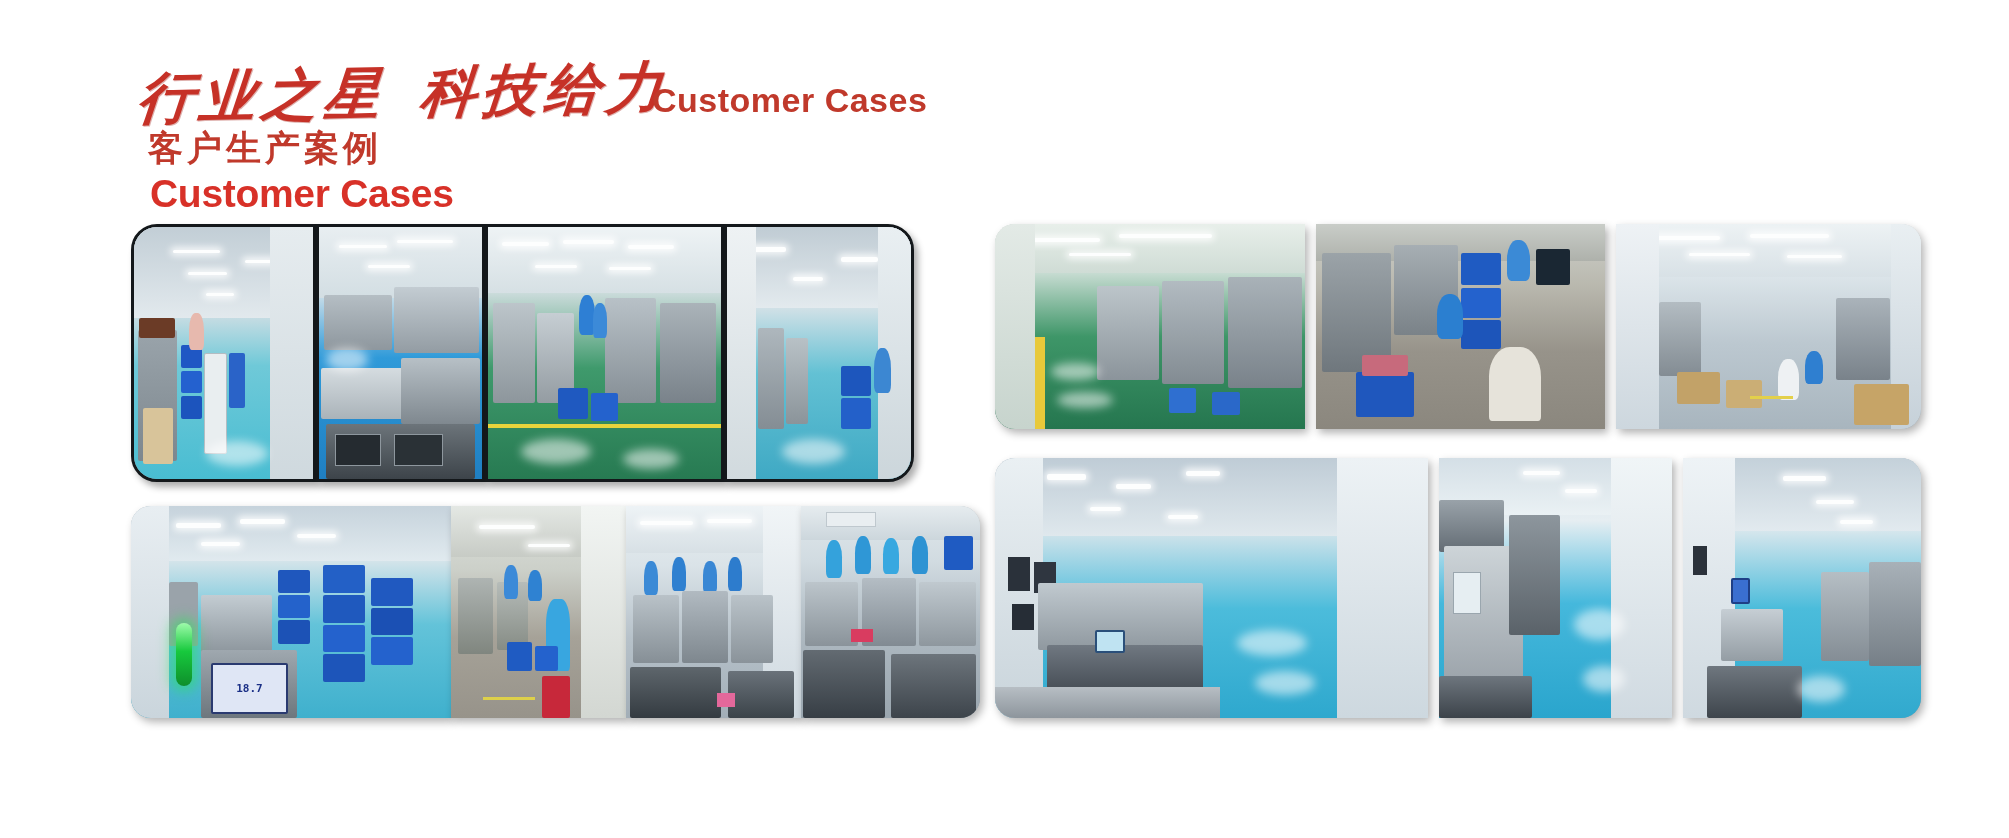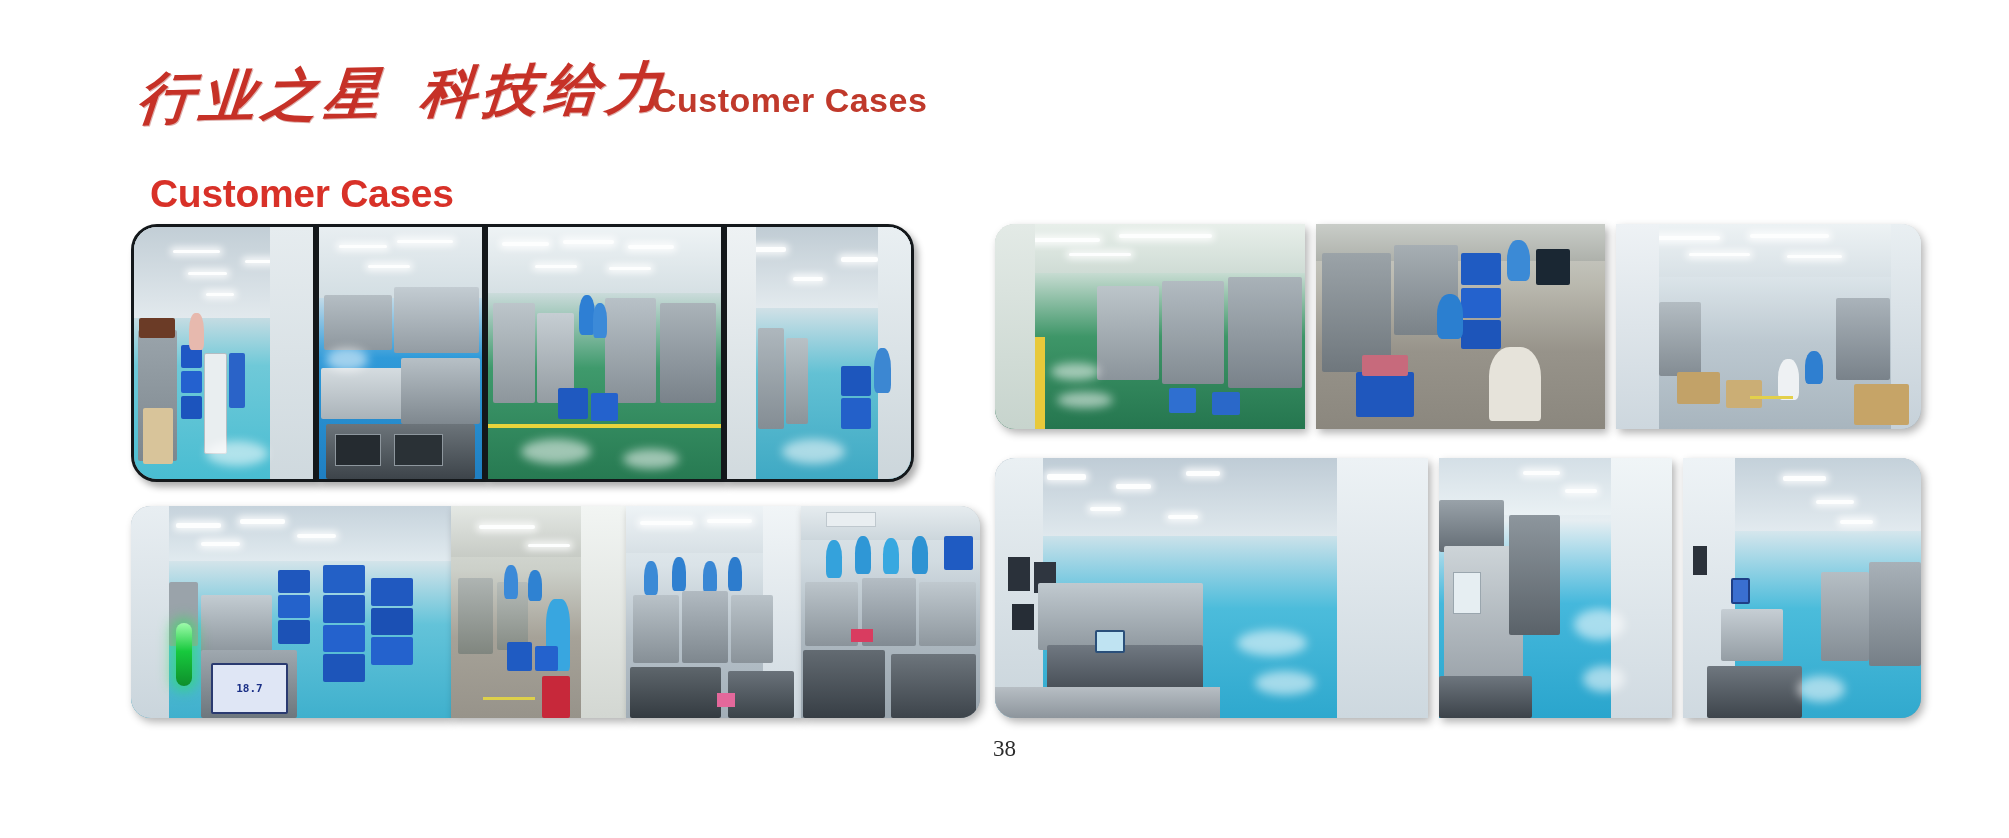--- a/index.html
+++ b/index.html
@@ -139,20 +139,21 @@
 <div id="slide">
 
   <div id="header">
 
     <div class="calligraphy">
       <span class="seg1">行业之星</span><span class="seg2">科技给力</span>
     </div>
 
     <div class="hdr-en">Customer Cases</div>
 
+    <div class="sub-cn">客户生产案例</div>
 
     <div class="sub-en">Customer Cases</div>
   </div>
 
   <div class="cluster gap-0" style="left:131px; top:224px; width:849px; height:258px;">
 
     <div class="photo framed rl" style="width:185px;">
       <div class="scene" style="background:linear-gradient(180deg,#c9d4db 0%,#d7e0e5 32%,#6fc9d8 55%,#49bdd2 100%);">
         <div class="ceil" style="height:36%;background:linear-gradient(180deg,#c2ced6,#e2e9ed);"></div>
         <div class="lamp" style="left:22%;top:9%;width:26%;height:3px;"></div>
@@ -423,15 +424,14 @@
         <div class="panel-disp" style="left:20%;top:46%;width:8%;height:10%;font-size:6px;background:#3a6fd0;border-color:#1e3f86;"></div>
         <div class="mach" style="left:16%;top:58%;width:26%;height:20%;background:linear-gradient(180deg,#c6ced4,#949da4);"></div>
         <div class="mach" style="left:58%;top:44%;width:20%;height:34%;background:linear-gradient(180deg,#b5bec4,#848d95);"></div>
         <div class="mach" style="left:78%;top:40%;width:22%;height:40%;background:linear-gradient(180deg,#a8b1b8,#767f87);"></div>
         <div class="mach" style="left:10%;top:80%;width:40%;height:20%;background:linear-gradient(180deg,#6f777f,#3e454c);"></div>
         <div class="shine" style="left:48%;top:84%;width:20%;height:10%;"></div>
       </div>
     </div>
   </div>
 
-  <div class="pageno">38</div>
 
 </div>
 
 </body></html>

